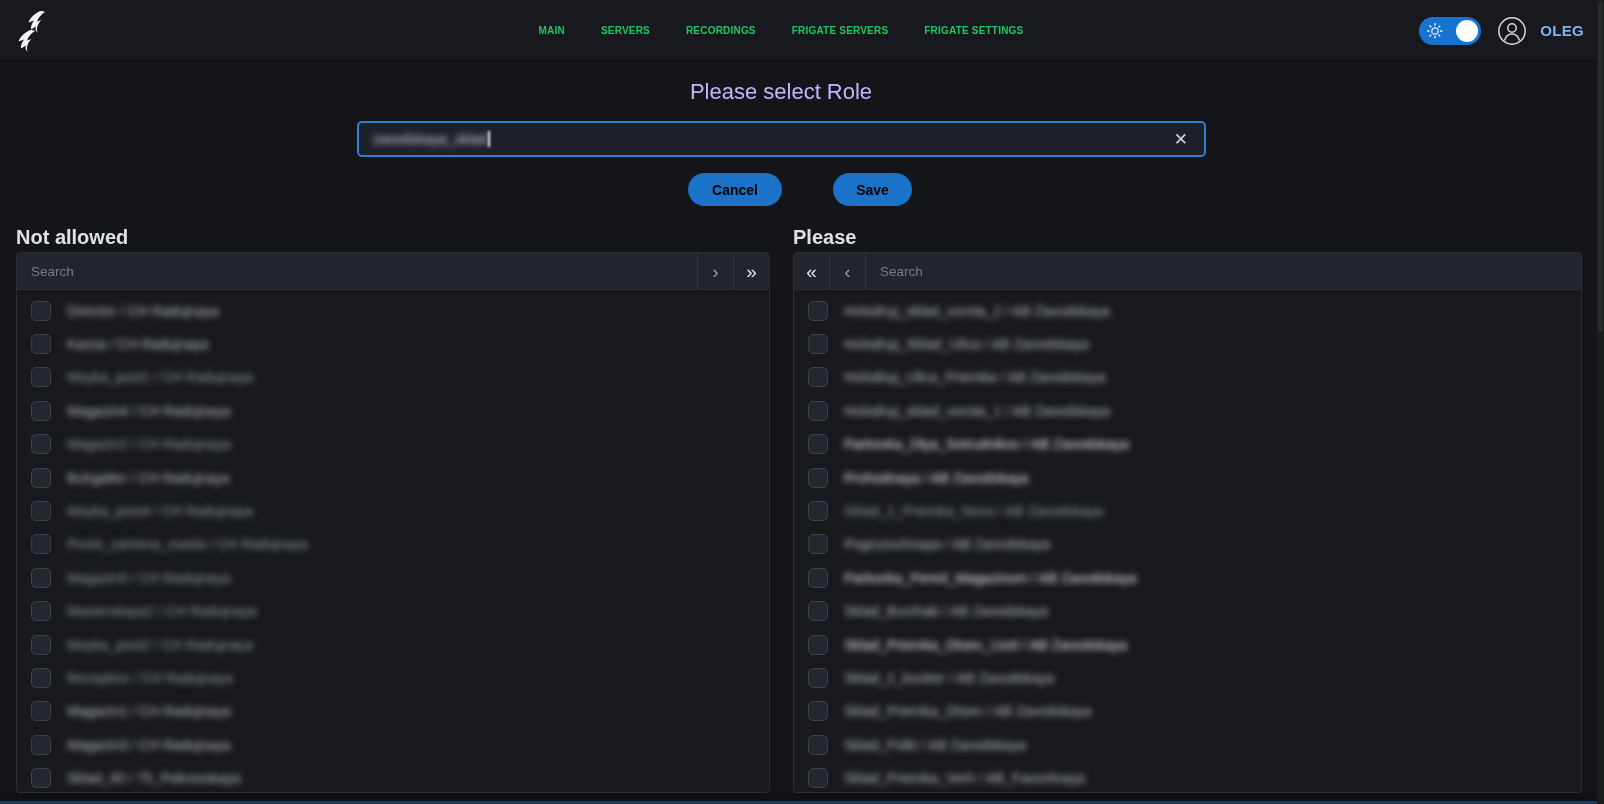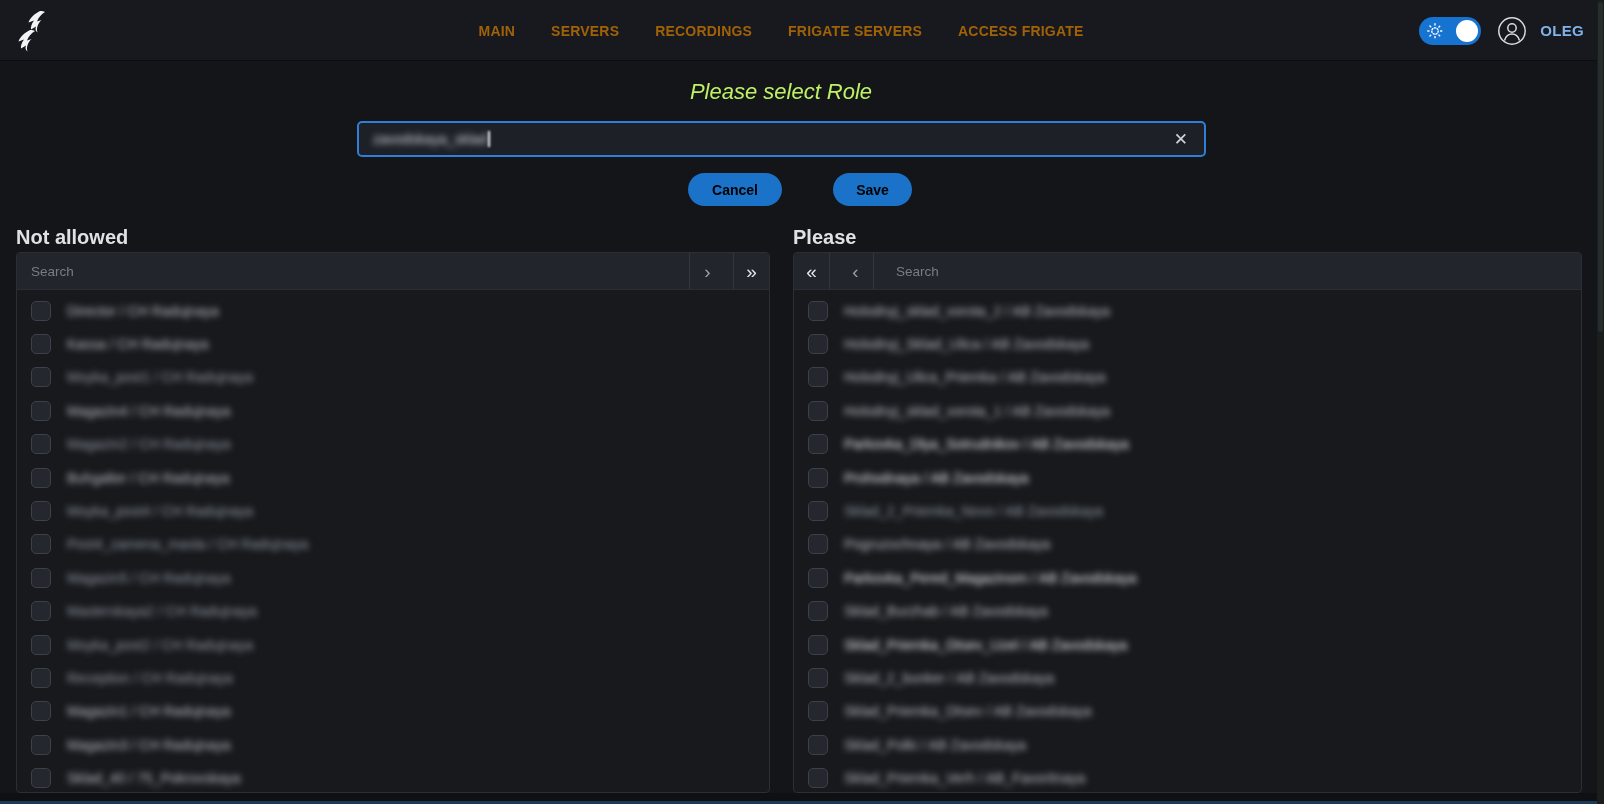--- a/index.html
+++ b/index.html
@@ -21,21 +21,21 @@
   .brand {
     position:absolute; left:14px; top:8px; width:46px; height:46px;
     display:flex; align-items:center; justify-content:center; cursor:pointer;
   }
   .nav-center {
     position:absolute; left:781px; top:0; height:61px;
     transform:translateX(-50%);
     display:flex; align-items:center; gap:36px; white-space:nowrap;
   }
   .nav-link {
-    color:#a16207; font-weight:bold; font-size:14px; letter-spacing:.2px;
+    color:#22c55e; font-weight:bold; font-size:10px; letter-spacing:.2px;
     cursor:pointer;
   }
   .nav-right {
     position:absolute; right:20px; top:0; height:61px;
     display:flex; align-items:center; gap:16px;
   }
   .toggle {
     width:62px; height:28px; border-radius:15px; background:#1773d0;
     position:relative; cursor:pointer; flex:0 0 auto;
   }
@@ -43,21 +43,21 @@
   .toggle .knob {
     position:absolute; right:3px; top:3px; width:22px; height:22px;
     border-radius:50%; background:#ffffff;
   }
   .user-group { display:flex; align-items:center; gap:13px; cursor:pointer;text-align:center; }
   .user-name { color:#7fb3ea; font-weight:bold; font-size:15px; letter-spacing:.3px; }
 
   
   .page-title {
     position:absolute; top:79px; left:781px; transform:translateX(-50%);
-    font-size:22px; color:#bef264; white-space:nowrap;font-style:italic;
+    font-size:22px; color:#c4b5fd; white-space:nowrap;
   }
   .role-input {
     position:absolute; left:357px; top:121px; width:849px; height:36px;
     background:#1d2026; border:2px solid #2f7fd6; border-radius:5px;
     display:flex; align-items:center; padding:0 12px 0 14px; cursor:text;
   }
   .role-value { font-size:14px; color:#d2d6db; filter:blur(3px); white-space:nowrap; }
   .caret { width:2px; height:16px; background:#e8eaee; margin-left:1px; filter:blur(1px); }
   .clear-x {
     margin-left:auto; color:#cfd3d8; font-size:17px; line-height:1;
@@ -78,21 +78,21 @@
   }
   .panel {
     position:absolute; top:252px; height:541px;
     border:1px solid #2b2e35; border-radius:4px;
     background:#17191d; overflow:hidden;
   }
   .panel-left  { left:16px;  width:754px; }
   .panel-right { left:793px; width:789px; }
   .search-row {
     height:37px; background:#22252b; border-bottom:1px solid #2b2e35;
-    display:flex; align-items:stretch;gap:8px;
+    display:flex; align-items:stretch;
   }
   .search-input {
     flex:1 1 auto; min-width:0; background:transparent; border:none; outline:none;
     color:#c8ccd1; font-size:13.5px; padding:0 14px;
     font-family:"Liberation Sans", sans-serif;
   }
   .search-input::placeholder { color:#787d85; }
   .mv-btn {
     flex:0 0 36px; display:flex; align-items:center; justify-content:center;
     cursor:pointer; user-select:none; font-size:19px; line-height:1;
@@ -146,21 +146,21 @@
         <path d="M14 21 C8 24 4 28 2.5 32.5 L8 30.5 C5.5 34 4.5 37 5 39.5 L10 36.5 C9 39 9.5 41 11.5 42.5 C10 38 12 33.5 15.5 30 L11 31.5 C12.5 27.5 15.5 24 19 22 C17 21 15.3 20.8 14 21 Z"></path>
       </svg>
     </span>
   </div>
 
   <div class="nav-center">
     <span class="nav-link">MAIN</span>
     <span class="nav-link">SERVERS</span>
     <span class="nav-link">RECORDINGS</span>
     <span class="nav-link">FRIGATE SERVERS</span>
-    <span class="nav-link">ACCESS FRIGATE</span>
+    <span class="nav-link">FRIGATE SETTINGS</span>
   </div>
 
   <div class="nav-right">
     <div class="toggle">
       <span class="sun">
         <svg width="16" height="16" viewBox="0 0 16 16" stroke="#ffffff" stroke-width="1.4" fill="none" stroke-linecap="round" stroke-dasharray="1.2 1.6">
           <circle cx="8" cy="8" r="3.2"></circle>
           <line x1="8" y1="0.8" x2="8" y2="2.4"></line>
             <line x1="8" y1="13.6" x2="8" y2="15.2"></line>
           <line x1="0.8" y1="8" x2="2.4" y2="8"></line>

